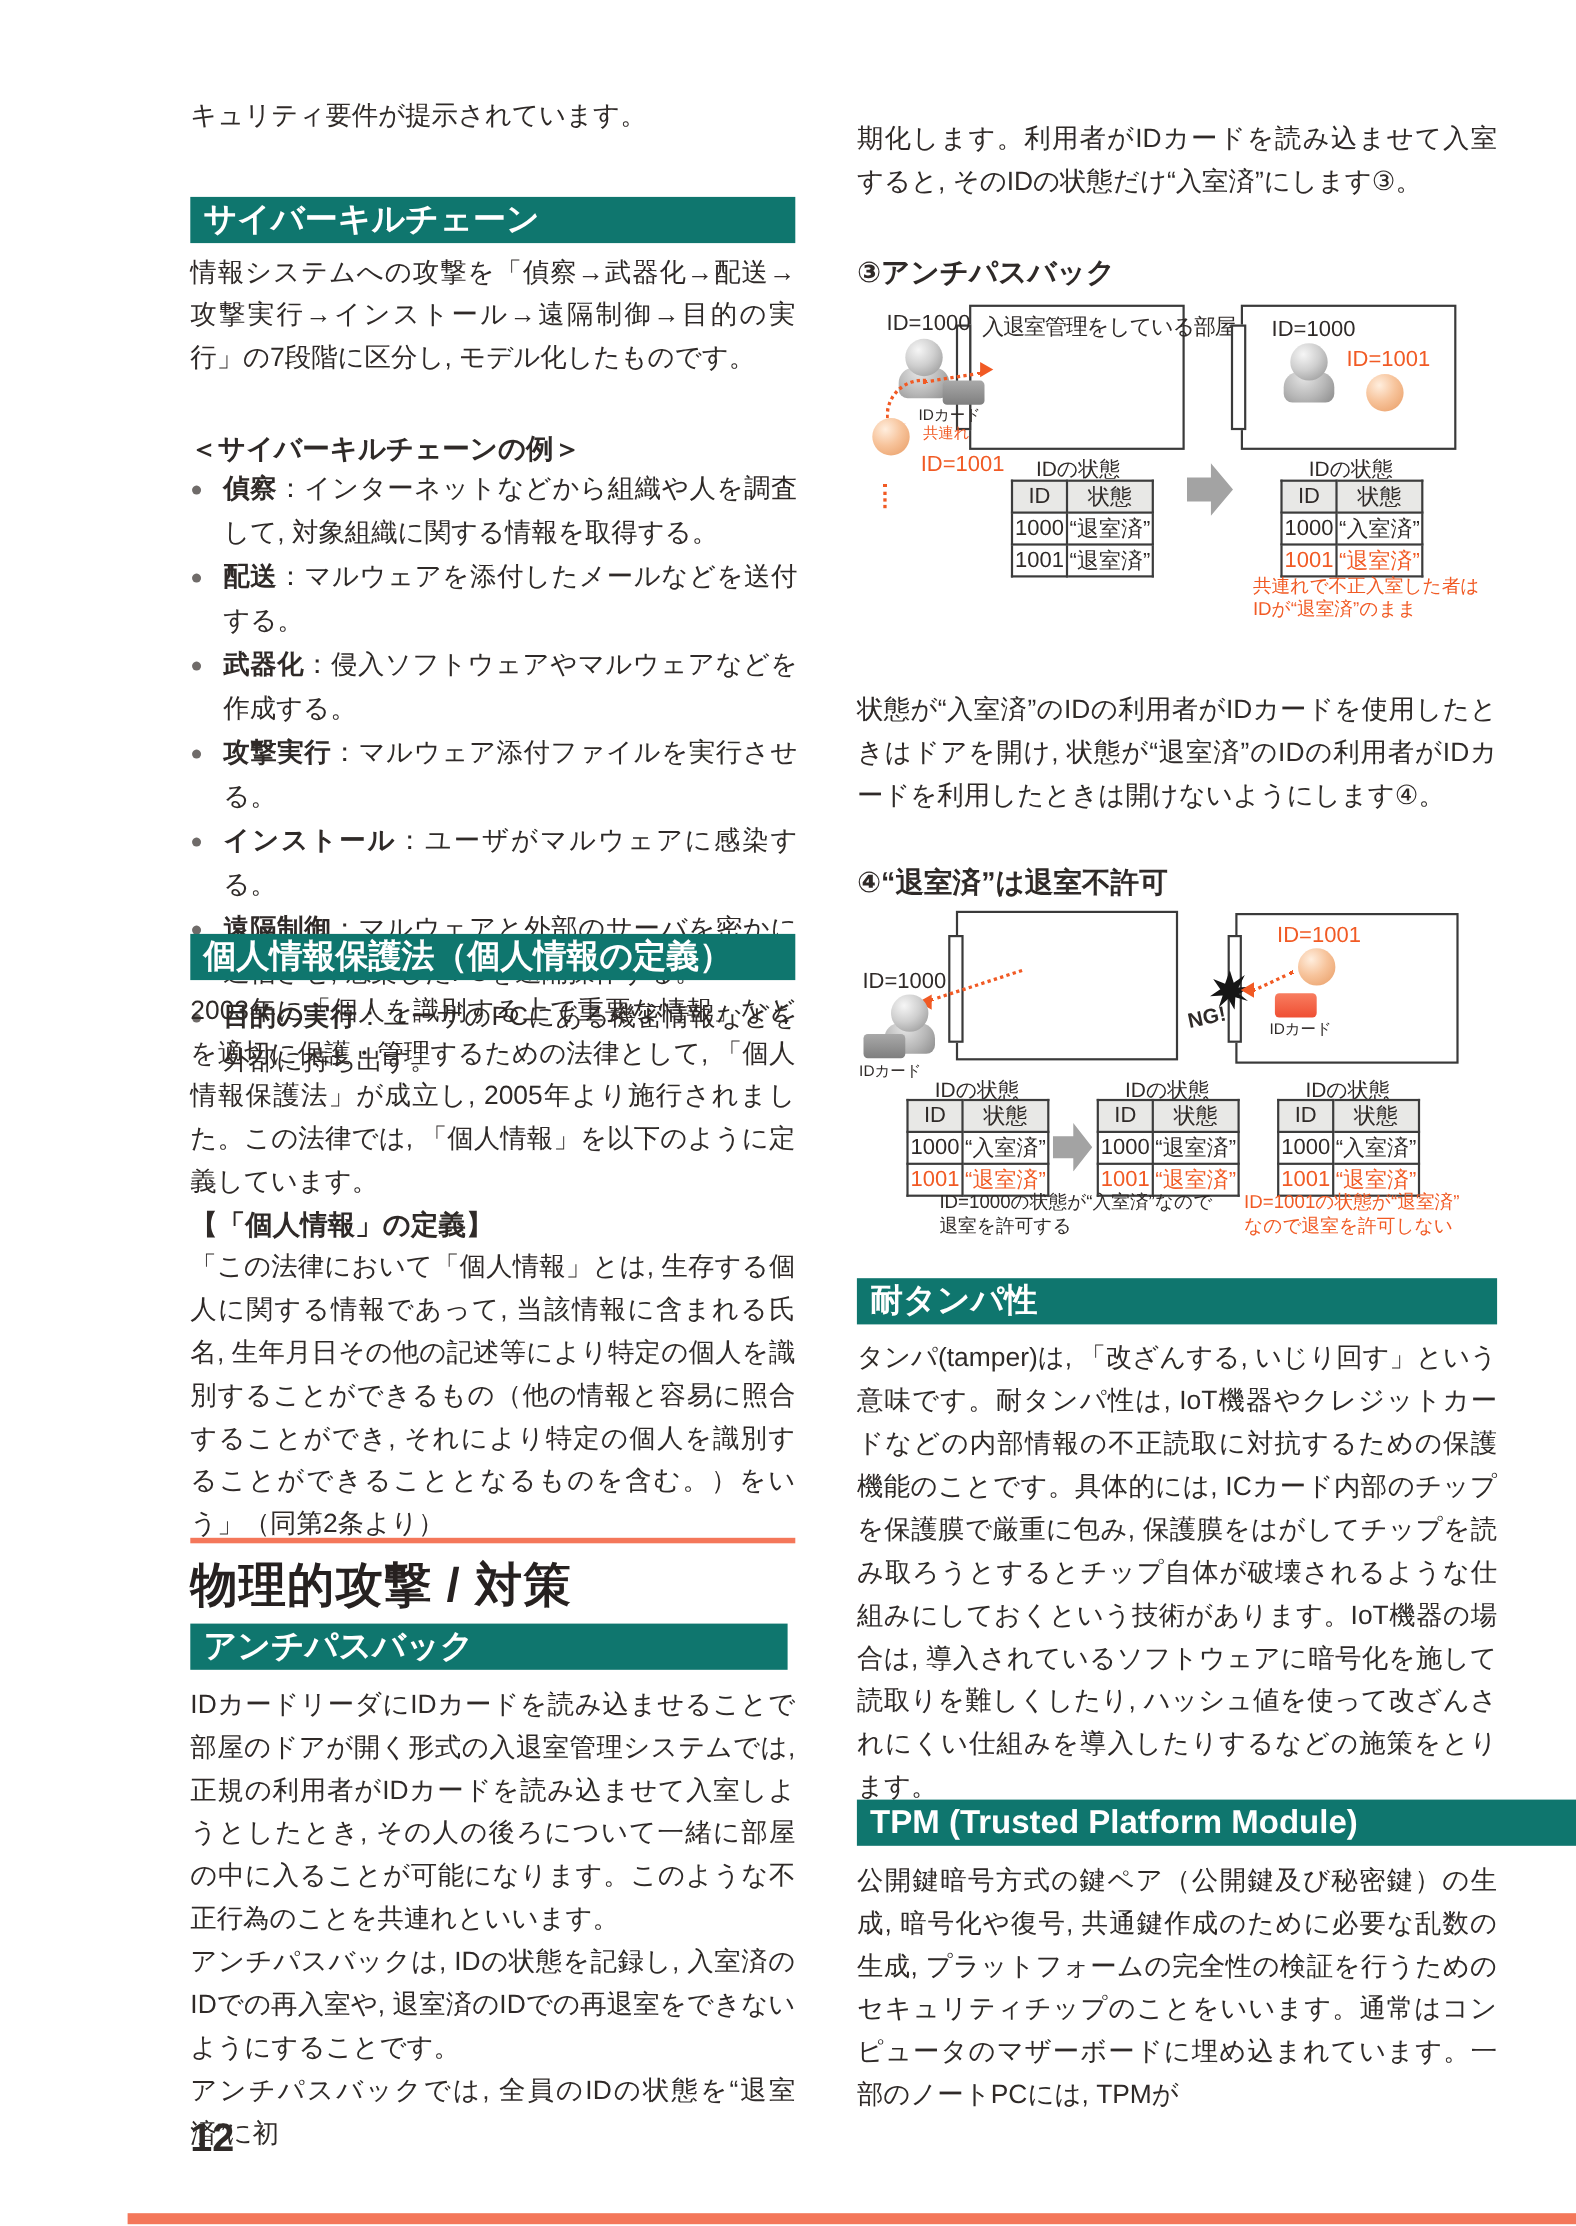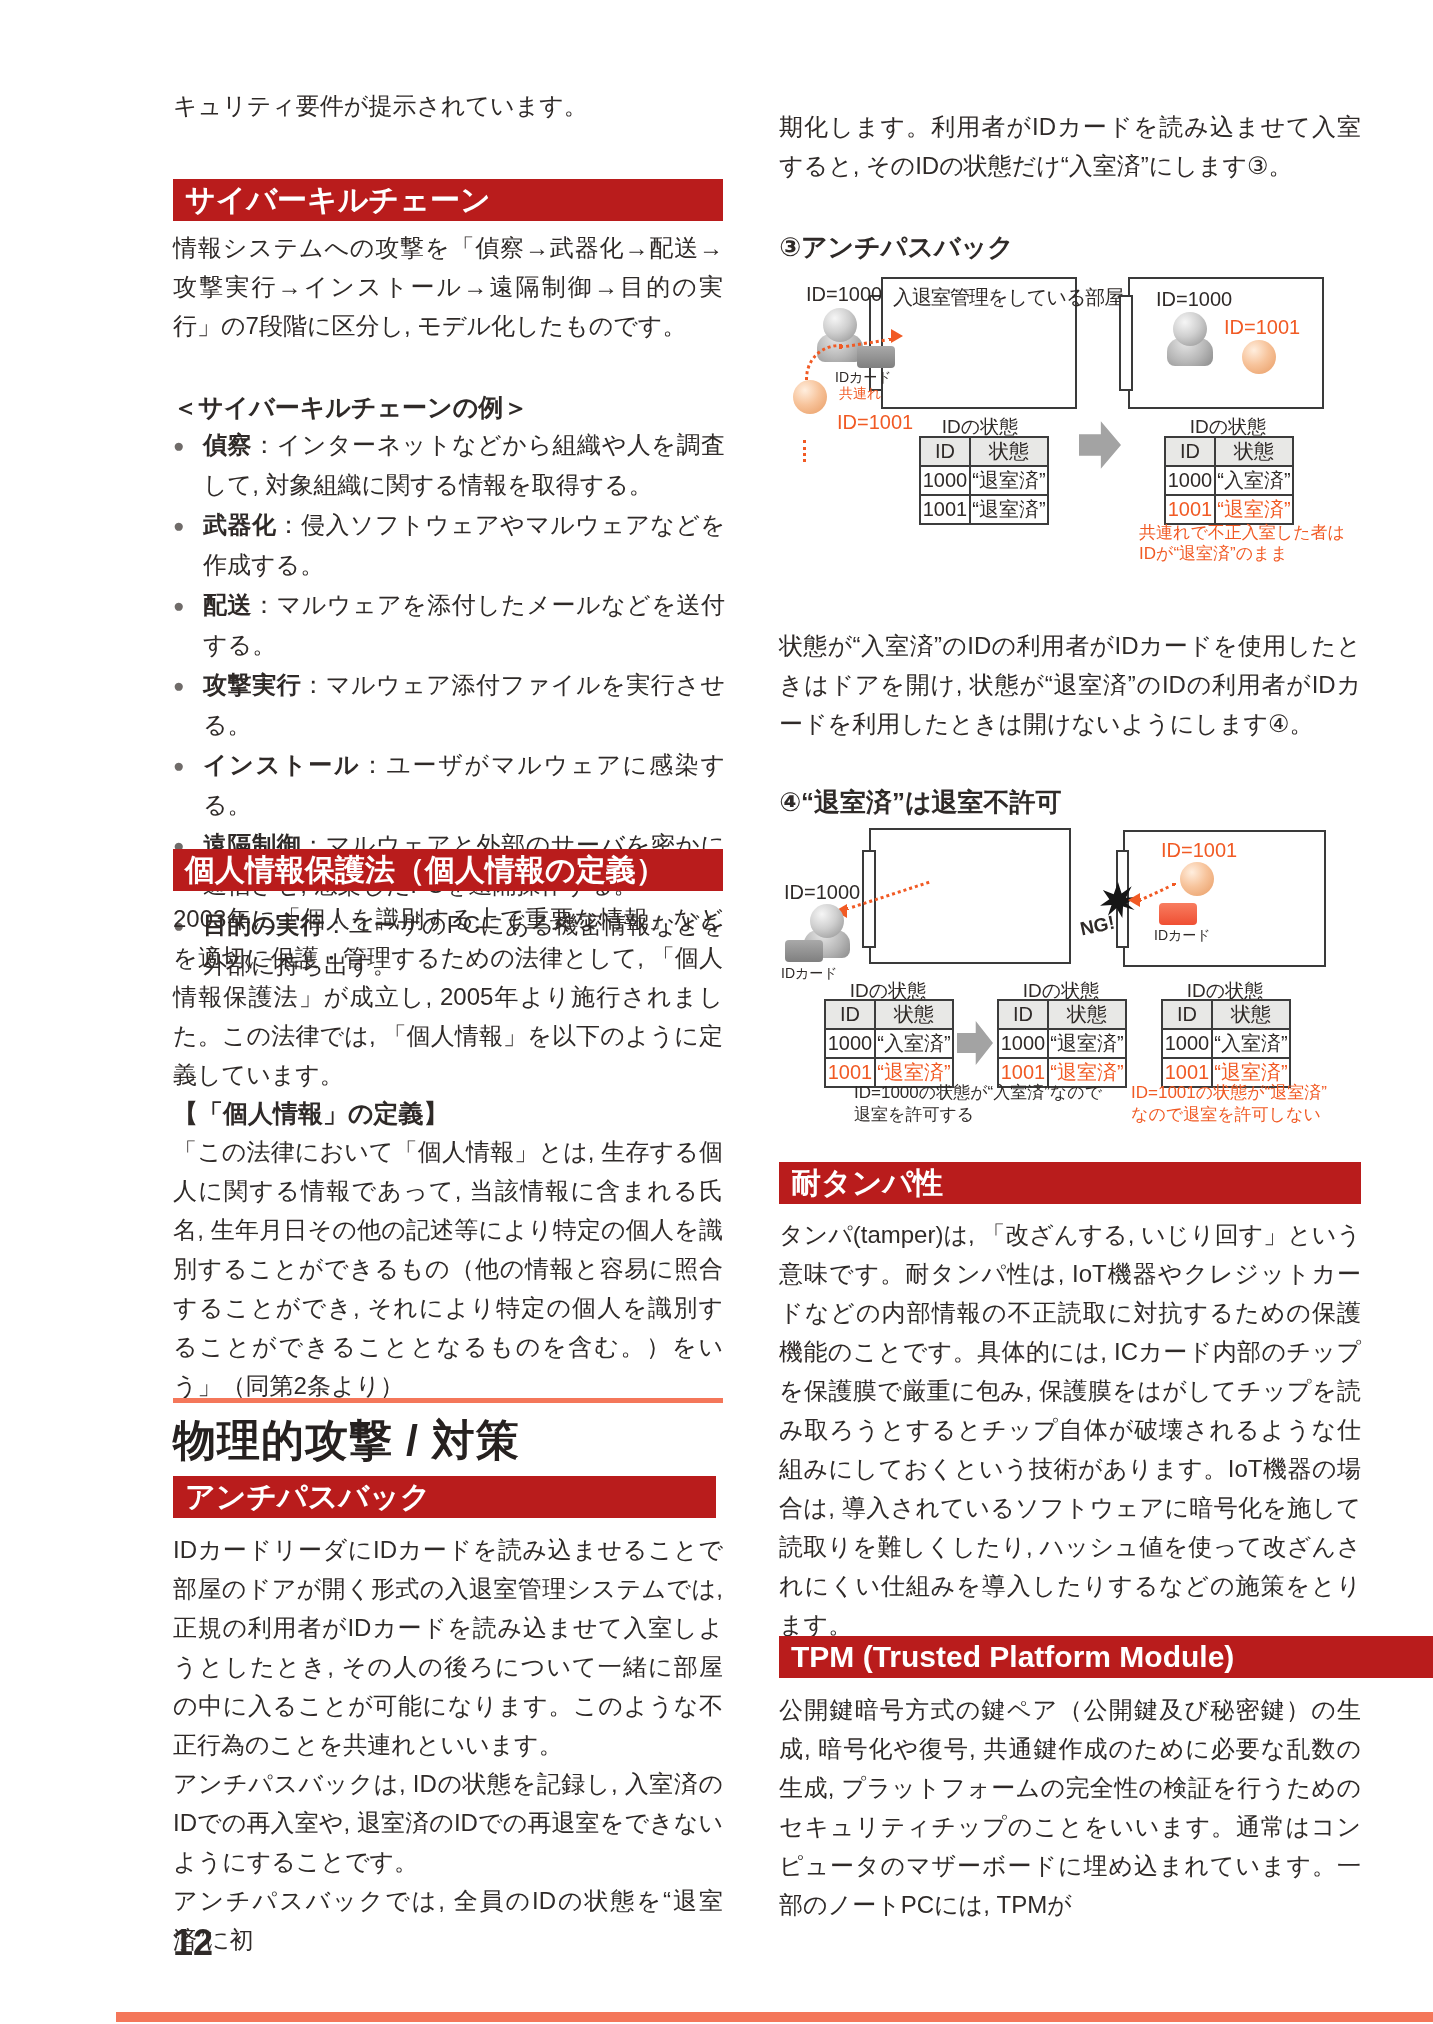--- a/index.html
+++ b/index.html
@@ -4,21 +4,21 @@
 <style>
   html,body { margin:0; padding:0; background:#ffffff; }
   .page {
     position:relative; width:1433px; height:2024px; background:#ffffff; overflow:hidden;
     color:#2f2a28; font-family:"Liberation Sans","DejaVu Sans",sans-serif;margin-left:16px;
   }
   .abs { position:absolute; }
   .body-text { font-size:24px; line-height:39px; text-align:justify; }
   .body-text p { margin:0; }
   .sec-bar {
-    position:absolute; height:42px; background:#b91c1c; color:#ffffff;
+    position:absolute; height:42px; background:#0f766e; color:#ffffff;
     font-weight:bold; font-size:30px; line-height:42px; padding-left:12px; box-sizing:border-box;
   }
   .sub-head { position:absolute; font-weight:bold; font-size:25px; }
   .chapter { position:absolute; font-weight:900; font-size:43px; letter-spacing:1px; color:#262120; }
   .divider { position:absolute; background:#F4775A; }
   .pageno { position:absolute; font-weight:bold; font-size:36px; }
 
   
   .kc-bullets { position:absolute; font-size:24px; line-height:40px; }
   .kbl { position:relative; padding-left:30px; text-align:justify; }
@@ -89,22 +89,22 @@
   </div>
 
   <div class="abs body-text" style="left:157px; top:228px; width:550px;">
     <p>情報システムへの攻撃を「偵察→武器化→配送→攻撃実行→インストール→遠隔制御→目的の実行」の7段階に区分し, モデル化したものです。</p>
   </div>
 
   <div class="sub-head" style="left:157px; top:391px;">＜サイバーキルチェーンの例＞</div>
 
   <div class="kc-bullets" style="left:157px; top:425px; width:552px;">
     <div class="kbl"><span class="kterm">偵察</span><span>：インターネットなどから組織や人を調査して, 対象組織に関する情報を取得する。</span></div>
+    <div class="kbl"><span class="kterm">配送</span><span>：マルウェアを添付したメールなどを送付する。</span></div>
     <div class="kbl"><span class="kterm">武器化</span><span>：侵入ソフトウェアやマルウェアなどを作成する。</span></div>
-    <div class="kbl"><span class="kterm">配送</span><span>：マルウェアを添付したメールなどを送付する。</span></div>
     <div class="kbl"><span class="kterm">攻撃実行</span><span>：マルウェア添付ファイルを実行させる。</span></div>
     <div class="kbl"><span class="kterm">インストール</span><span>：ユーザがマルウェアに感染する。</span></div>
     <div class="kbl"><span class="kterm">遠隔制御</span><span>：マルウェアと外部のサーバを密かに通信させ, 感染したPCを遠隔操作する。</span></div>
     <div class="kbl"><span class="kterm">目的の実行</span><span>：ユーザのPCにある機密情報などを外部に持ち出す。</span></div>
   </div>
 
   <div class="sec-bar" style="left:157px; top:849px; width:550px;">
     <span>個人情報保護法（個人情報の定義）</span>
   </div>
 

